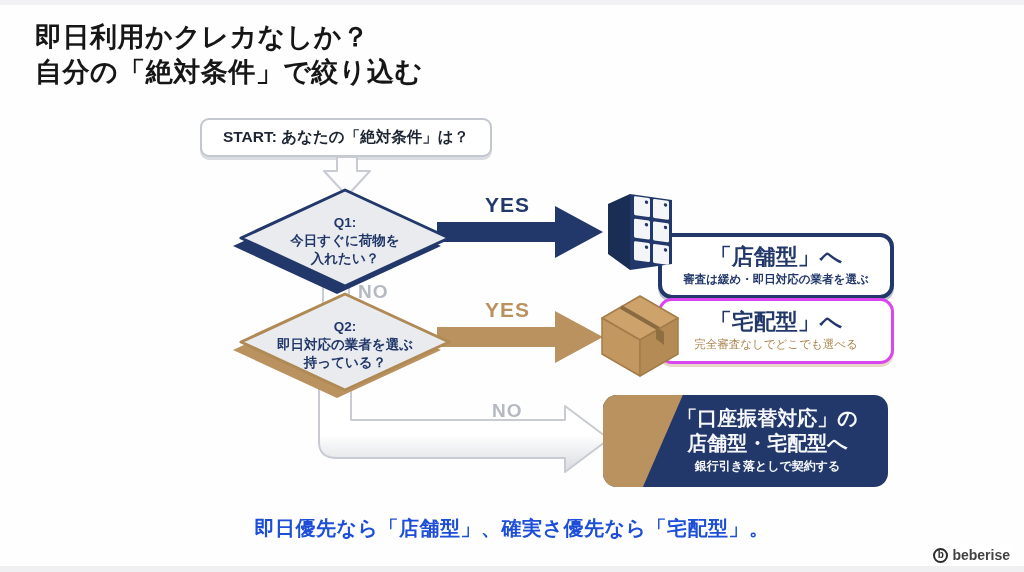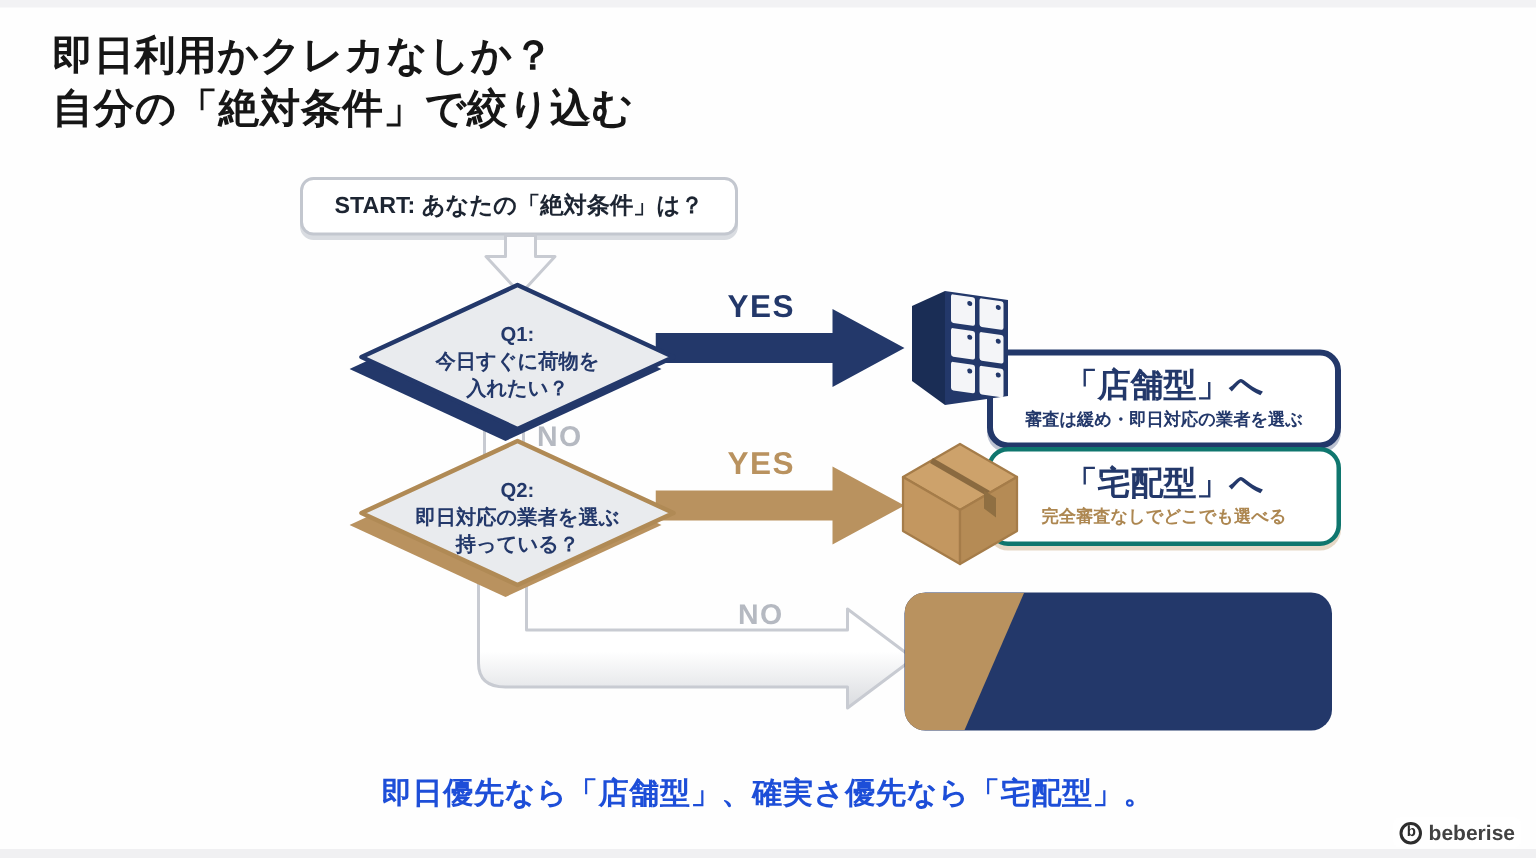--- a/index.html
+++ b/index.html
@@ -25,24 +25,24 @@
   .yes-label{position:absolute;font-size:21px;font-weight:800;letter-spacing:1px;}
   .yes-navy{color:#23386a;}
   .yes-tan{color:#b9925f;}
   .no-label{position:absolute;font-size:19px;font-weight:800;color:#b5b9c1;letter-spacing:1px;}
 
   .pipe{position:absolute;background:#ffffff;border-left:2px solid #c8cbd2;border-right:2px solid #c8cbd2;}
 
   .result-box{position:absolute;width:236px;height:66px;background:#ffffff;border-radius:14px;
     display:flex;flex-direction:column;align-items:center;justify-content:center;gap:2px;}
   .result-1{left:658px;top:193px;border:4px solid #23386a;box-shadow:0 3px 0 rgba(35,56,106,.30);margin-top:40px;}
-  .result-2{left:658px;top:298px;border:3px solid #0f766e;box-shadow:0 3px 0 rgba(185,146,95,.35);}
+  .result-2{left:658px;top:298px;border:3px solid #d946ef;box-shadow:0 3px 0 rgba(185,146,95,.35);}
   .result-title{font-size:22px;font-weight:800;color:#23386a;line-height:1.1;}
   .result-sub-navy{font-size:11.5px;font-weight:800;color:#23386a;}
-  .result-sub-tan{font-size:11.5px;font-weight:700;color:#ad8751;}
+  .result-sub-tan{font-size:11.5px;font-weight:400;color:#ad8751;}
 
   .result-3{position:absolute;left:603px;top:395px;width:285px;height:92px;background:#23386a;border-radius:14px;overflow:hidden;}
   .result-3 .tan-wedge{position:absolute;inset:0;background:#b9925f;clip-path:polygon(0 0,28% 0,14% 100%,0 100%);}
   .result-3 .txt{position:absolute;left:52px;right:8px;top:0;bottom:0;display:flex;flex-direction:column;
     align-items:center;justify-content:center;gap:2px;color:#f5f7fb;text-align:center;}
   .result-3 .t1,.result-3 .t2{font-size:20px;font-weight:800;line-height:1.15;}
   .result-3 .t3{font-size:12px;font-weight:700;margin-top:1px;}
 
   .summary{position:absolute;left:0;right:0;top:515px;text-align:center;font-size:20px;font-weight:800;color:#1d4ed8;letter-spacing:.5px;}
 
@@ -149,20 +149,25 @@
   <svg class="abs" style="left:596px;top:290px;" width="88" height="88" viewBox="0 0 88 88">
     <polygon points="44,6 82,28 44,50 6,28" fill="#cda26b" stroke="#a57c49" stroke-width="1.5" stroke-linejoin="round"></polygon>
     <line x1="25" y1="17" x2="63" y2="39" stroke="#8a6a40" stroke-width="4"></line>
     <polygon points="6,28 44,50 44,86 6,64" fill="#c39760" stroke="#a57c49" stroke-width="1.5" stroke-linejoin="round"></polygon>
     <polygon points="44,50 82,28 82,64 44,86" fill="#b58b55" stroke="#a57c49" stroke-width="1.5" stroke-linejoin="round"></polygon>
     <polygon points="60,37 68,42 68,55 60,49" fill="#8f6f42"></polygon>
   </svg>
 
   <div class="result-3">
     <div class="tan-wedge"></div>
+    <div class="txt">
+      <div class="t1">「口座振替対応」の</div>
+      <div class="t2">店舗型・宅配型へ</div>
+      <div class="t3">銀行引き落としで契約する</div>
+    </div>
   </div>
 
   <div class="summary">即日優先なら「店舗型」、確実さ優先なら「宅配型」。</div>
 
   <div class="brand">
     <span class="mark">b</span>
     <span class="name">beberise</span>
   </div>
 
 </div>

